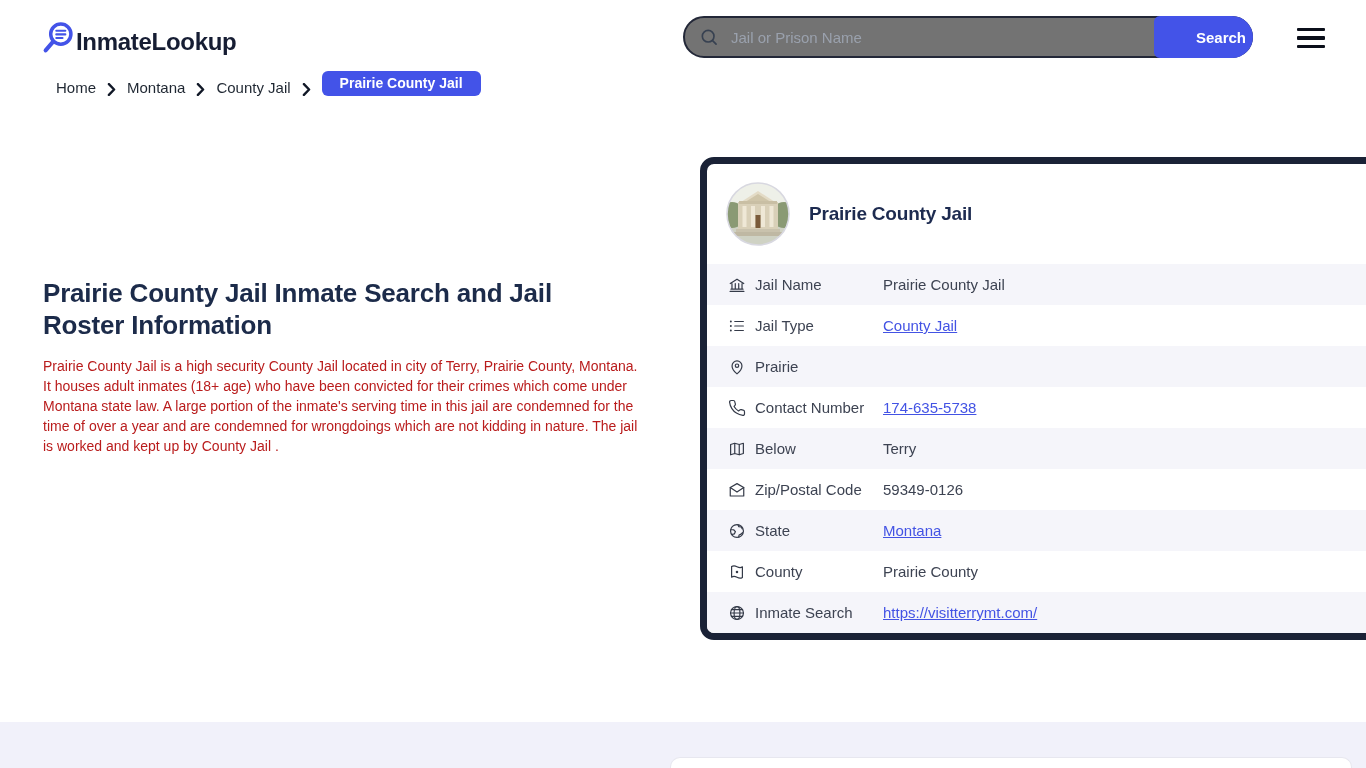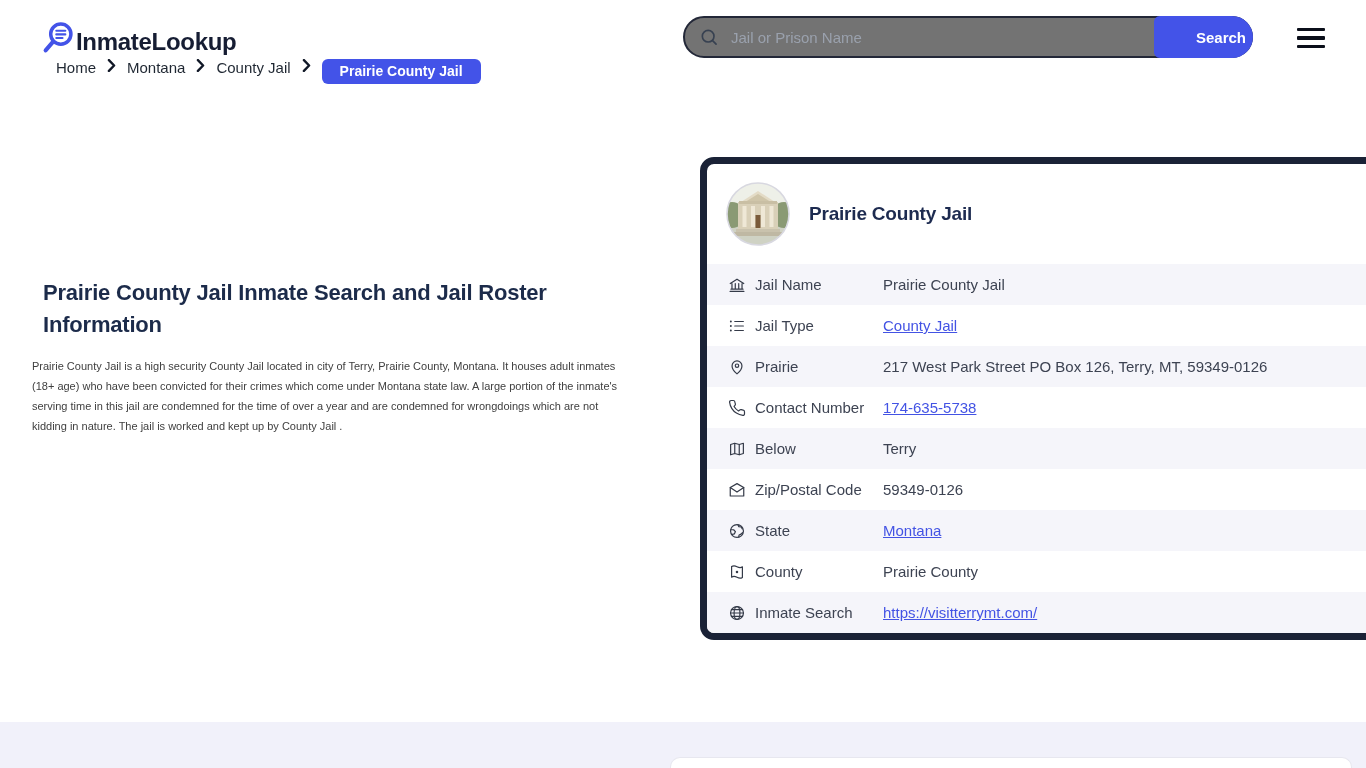--- a/index.html
+++ b/index.html
@@ -17,31 +17,31 @@
                 font-size:15px;color:#1f2430;font-family:"Liberation Sans",sans-serif;}
   .search-input::placeholder{color:#9aa1ad;}
   .search-btn{position:absolute;right:-2px;top:-2px;height:42px;width:99px;border:none;cursor:pointer;
               background:#4353e8;color:#fff;font-size:15px;font-weight:700;
               border-radius:6px 22px 22px 6px;font-family:"Liberation Sans",sans-serif;padding-left:41px;}
   .hamburger{position:absolute;left:1297px;top:28px;width:28px;height:20px;cursor:pointer;
              display:flex;flex-direction:column;justify-content:space-between;}
   .hamburger span{display:block;height:3.4px;background:#0b0f1a;border-radius:1px;}
 
   
-  .breadcrumb{position:absolute;left:56px;top:59px;display:flex;align-items:flex-start;gap:11px;height:25px;}
+  .breadcrumb{position:absolute;left:56px;top:71px;display:flex;align-items:flex-end;gap:11px;height:25px;}
   .crumb{font-size:15px;color:#1f2732;cursor:pointer;}
   .chev{display:flex;align-items:center;}
   .crumb-pill{background:#4353e8;color:#fff;font-size:14px;font-weight:700;
               padding:4px 18px 5px;border-radius:6px;cursor:pointer;}
 
   
   .article-title{position:absolute;left:43px;top:277px;width:570px;margin:0;
-                 font-size:22px;line-height:32px;font-weight:700;color:#1c2b4a;letter-spacing:-0.2px;}
-  .article-p1{position:absolute;left:32px;top:356px;width:600px;margin:0;
-              font-size:11px;line-height:20px;color:#404040;}
+                 font-size:26px;line-height:32px;font-weight:700;color:#1c2b4a;letter-spacing:-0.2px;}
+  .article-p1{position:absolute;left:43px;top:356px;width:600px;margin:0;
+              font-size:14px;line-height:20px;color:#b91c1c;}
   .article-p2{position:absolute;left:43px;top:472px;width:600px;margin:0;
               font-size:14.8px;line-height:20px;color:#5a6170;}
 
   
   .jail-card{position:absolute;left:700px;top:157px;width:724px;height:483px;box-sizing:border-box;
              background:#fff;border:7px solid #1a2236;border-radius:14px;overflow:hidden;}
   .card-head{display:flex;align-items:center;gap:19px;padding:18px 0 18px 19px;height:64px;}
   .card-photo{width:64px;height:64px;border-radius:50%;flex:0 0 64px;}
   .card-title{font-size:19px;font-weight:700;color:#1d2b50;margin:0;letter-spacing:-0.2px;}
   .info-table{width:100%;}
@@ -169,21 +169,20 @@
           <a class="row-value value-link">County Jail</a>
         </div>
         <div class="info-row">
           <span class="row-icon">
             <svg viewBox="0 0 24 24" fill="none" stroke="currentColor" stroke-width="1.6" stroke-linecap="round" stroke-linejoin="round">
               <path d="M12 21.2c-4.1-3.5-6.6-7.1-6.6-10.7a6.6 6.6 0 0 1 13.2 0c0 3.6-2.5 7.2-6.6 10.7z"></path>
               <circle cx="12" cy="10.3" r="2.3"></circle>
             </svg>
           </span>
           <span class="row-label">Prairie</span>
-          <span class="row-value">217 West Park Street PO Box 126, Terry, MT, 59349-0126</span>
         </div>
         <div class="info-row">
           <span class="row-icon">
             <svg viewBox="0 0 24 24" fill="none" stroke="currentColor" stroke-width="1.6" stroke-linecap="round" stroke-linejoin="round">
               <path d="M22 16.9v3a2 2 0 0 1-2.2 2 19.8 19.8 0 0 1-8.6-3.1 19.5 19.5 0 0 1-6-6A19.8 19.8 0 0 1 2.1 4.2 2 2 0 0 1 4.1 2h3a2 2 0 0 1 2 1.7c.1.9.3 1.8.7 2.6a2 2 0 0 1-.5 2.1L8.1 9.9a16 16 0 0 0 6 6l1.5-1.2a2 2 0 0 1 2.1-.5c.8.4 1.7.6 2.6.7a2 2 0 0 1 1.7 2z"></path>
             </svg>
           </span>
           <span class="row-label">Contact Number</span>
           <a class="row-value value-link">174-635-5738</a>
         </div>

